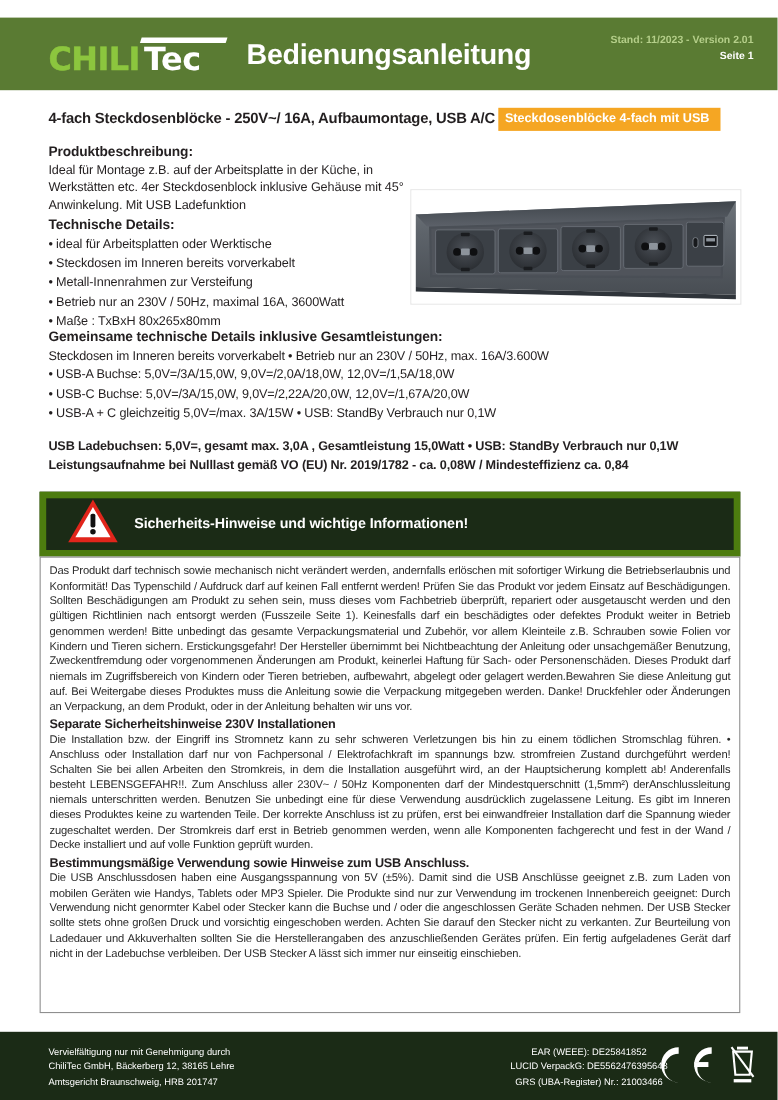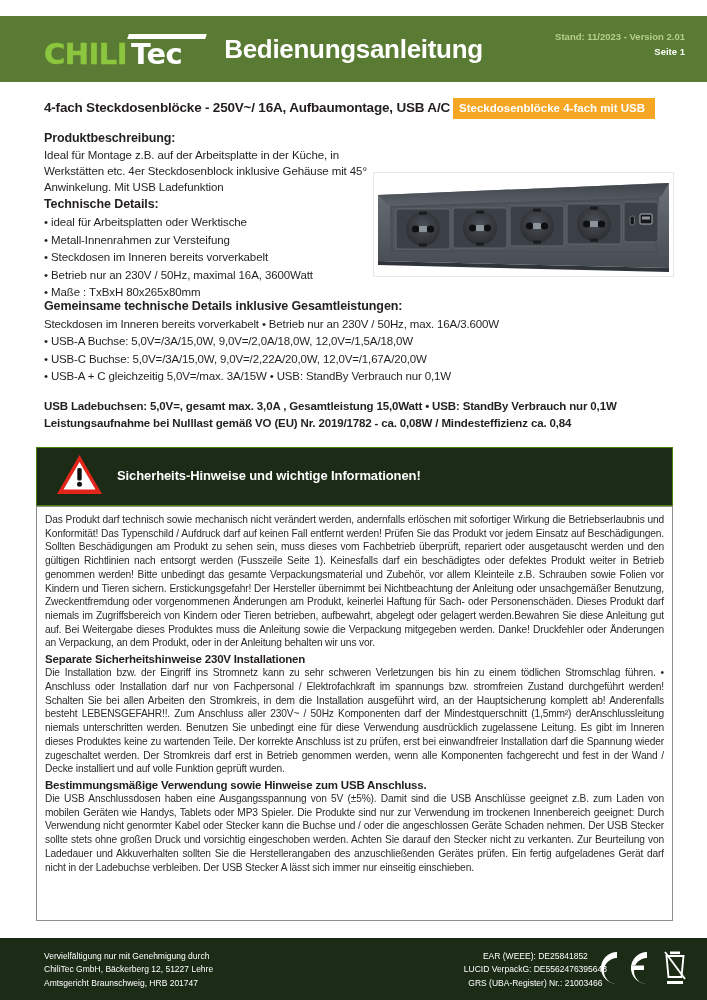--- a/index.html
+++ b/index.html
@@ -79,21 +79,21 @@
   .common-block{ position:absolute; left:44px; top:299px; width:620px; }
   .common-block .sec-head{ margin-bottom:3px; }
   .common-block .line{ font-size:11.5px; line-height:1.5; letter-spacing:-0.15px; }
 
   .usb-bold{ position:absolute; left:44px; top:398px; width:640px; }
   .usb-bold div{ font-size:11.5px; font-weight:bold; line-height:1.45; letter-spacing:-0.15px; }
 
   
   .safety-head{
     position:absolute; left:36px; top:447px; width:637px; height:59px;
-    background:#1b2b16; border:1px solid #4d7c0f;
+    background:#1b2b16; border:6px solid #4d7c0f;
     display:flex; align-items:center;
   }
   .warn-tri{ margin-left:19px; margin-right:14px; flex:0 0 auto; }
   .safety-head-txt{ color:#ffffff; padding-right:10px; }
   .safety-head-txt .h1{ font-size:13px; font-weight:bold; margin-bottom:2px; letter-spacing:-0.1px; }
   .safety-head-txt .h2{ font-size:10.5px; line-height:1.35; letter-spacing:-0.1px; }
 
   .safety-body{
     position:absolute; left:36px; top:506px; width:637px; height:415px;
     border:1px solid #8f8f8f; background:#ffffff;
@@ -149,22 +149,22 @@
 
 <div class="desc-block">
   <div class="sec-head">Produktbeschreibung:</div>
   <div class="body-txt">Ideal für Montage z.B. auf der Arbeitsplatte in der Küche, in Werkstätten etc. 4er Steckdosenblock inklusive Gehäuse mit 45° Anwinkelung. Mit USB Ladefunktion</div>
 </div>
 
 <div class="tech-block">
   <div class="sec-head">Technische Details:</div>
   <ul>
     <li>• ideal für Arbeitsplatten oder Werktische</li>
+    <li>• Steckdosen im Inneren bereits vorverkabelt</li>
     <li>• Metall-Innenrahmen zur Versteifung</li>
-    <li>• Steckdosen im Inneren bereits vorverkabelt</li>
     <li>• Betrieb nur an 230V / 50Hz, maximal 16A, 3600Watt</li>
     <li>• Maße : TxBxH 80x265x80mm</li>
   </ul>
 </div>
 
 <div class="product-photo">
   <svg width="299" height="103" viewBox="0 0 299 103">
     <defs>
       <linearGradient id="bodyg" x1="0" y1="0" x2="0" y2="1">
         <stop offset="0" stop-color="#6e747a"></stop>
@@ -270,21 +270,21 @@
   <p>Das Produkt darf technisch sowie mechanisch nicht verändert werden, andernfalls  erlöschen mit sofortiger Wirkung die Betriebserlaubnis und Konformität! Das Typenschild  / Aufdruck darf auf keinen Fall entfernt werden! Prüfen Sie das Produkt vor jedem Einsatz auf Beschädigungen. Sollten Beschädigungen am Produkt zu sehen sein, muss dieses vom Fachbetrieb überprüft, repariert oder ausgetauscht werden und den gültigen Richtlinien nach entsorgt werden (Fusszeile Seite 1). Keinesfalls darf ein beschädigtes oder defektes Produkt weiter in Betrieb genommen werden! Bitte unbedingt das gesamte Verpackungsmaterial und Zubehör, vor allem Kleinteile z.B. Schrauben sowie Folien vor Kindern und Tieren sichern. Erstickungsgefahr! Der Hersteller übernimmt bei Nichtbeachtung der Anleitung oder unsachgemäßer Benutzung, Zweckentfremdung oder vorgenommenen Änderungen am Produkt, keinerlei Haftung für Sach- oder Personenschäden. Dieses Produkt darf niemals im Zugriffsbereich von Kindern oder Tieren betrieben, aufbewahrt, abgelegt oder gelagert werden.Bewahren Sie diese Anleitung gut auf. Bei Weitergabe dieses Produktes muss die Anleitung sowie die Verpackung mitgegeben werden. Danke! Druckfehler oder Änderungen an Verpackung, an dem Produkt, oder in der Anleitung behalten wir uns vor.</p>
   <h4>Separate Sicherheitshinweise 230V Installationen</h4>
   <p>Die Installation bzw. der Eingriff ins Stromnetz kann zu sehr schweren Verletzungen bis hin zu einem tödlichen Stromschlag führen. • Anschluss oder Installation darf nur von Fachpersonal / Elektrofachkraft im spannungs bzw. stromfreien Zustand durchgeführt werden! Schalten Sie bei allen Arbeiten den Stromkreis, in dem die Installation ausgeführt wird, an der Hauptsicherung komplett ab! Anderenfalls besteht LEBENSGEFAHR!!. Zum Anschluss aller 230V~ / 50Hz Komponenten darf der Mindestquerschnitt (1,5mm²) derAnschlussleitung niemals unterschritten werden. Benutzen Sie unbedingt eine für diese Verwendung ausdrücklich zugelassene Leitung. Es gibt im Inneren dieses Produktes keine zu wartenden Teile. Der korrekte Anschluss ist zu prüfen, erst bei einwandfreier Installation darf die Spannung wieder zugeschaltet werden. Der Stromkreis darf erst in Betrieb genommen werden, wenn alle Komponenten fachgerecht und fest in der Wand / Decke installiert und auf volle Funktion geprüft wurden.</p>
   <h4>Bestimmungsmäßige Verwendung sowie Hinweise zum USB Anschluss.</h4>
   <p>Die USB Anschlussdosen haben eine Ausgangsspannung von 5V (±5%). Damit sind die USB Anschlüsse geeignet z.B. zum Laden von mobilen Geräten wie Handys, Tablets oder MP3 Spieler. Die Produkte sind nur zur Verwendung im trockenen Innenbereich geeignet: Durch Verwendung nicht genormter Kabel oder Stecker kann die Buchse und / oder die angeschlossen Geräte Schaden nehmen. Der USB Stecker sollte stets ohne großen Druck und vorsichtig eingeschoben werden. Achten Sie darauf den Stecker nicht zu verkanten. Zur Beurteilung von Ladedauer und Akkuverhalten sollten Sie die Herstellerangaben des anzuschließenden Gerätes prüfen. Ein fertig aufgeladenes Gerät darf nicht in der Ladebuchse verbleiben. Der USB Stecker A lässt sich immer nur einseitig einschieben.</p>
 </div>
 
 <div class="footer">
   <div class="footer-left">
     <div>Vervielfältigung nur mit Genehmigung durch</div>
-    <div>ChiliTec GmbH, Bäckerberg 12, 51227 Lehre</div>
+    <div>ChiliTec GmbH, Bäckerberg 12, 38165 Lehre</div>
     <div>Amtsgericht Braunschweig, HRB 201747</div>
   </div>
   <div class="footer-right">
     <div>EAR (WEEE): DE25841852</div>
     <div>LUCID VerpackG: DE5562476395648</div>
     <div>GRS (UBA-Register) Nr.: 21003466</div>
   </div>
   <div class="footer-marks">
     <span>
       <svg width="58" height="40" viewBox="0 0 58 40">

